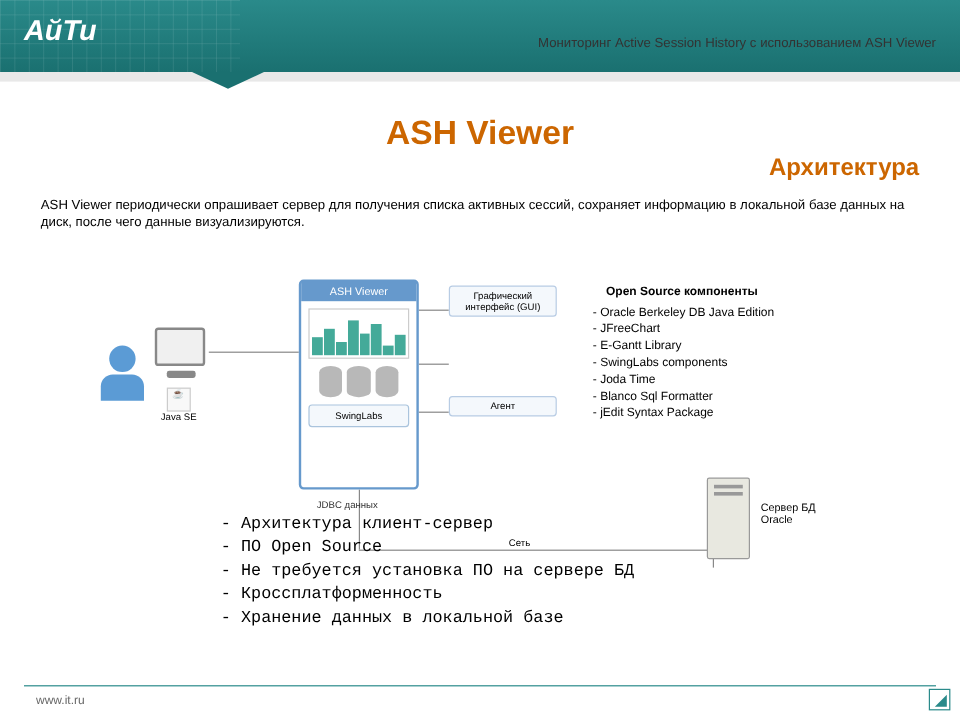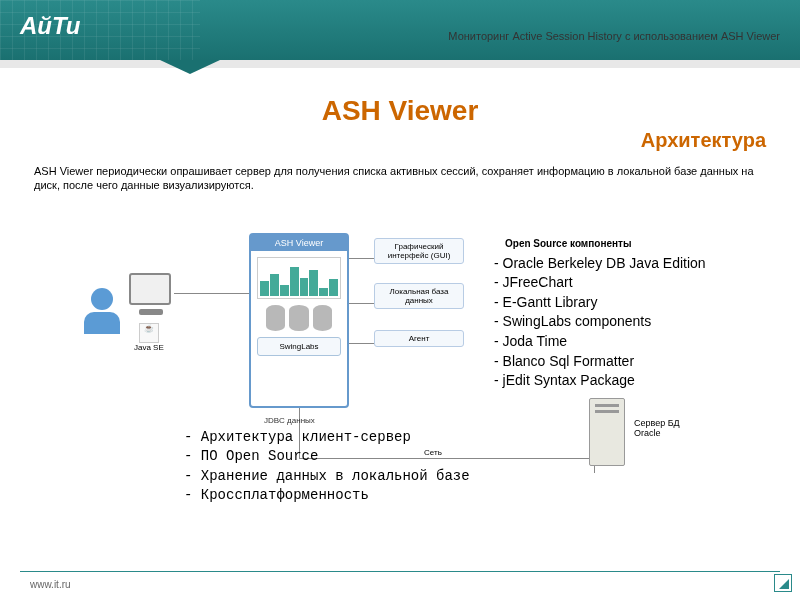--- a/index.html
+++ b/index.html
@@ -29,21 +29,21 @@
 .chart-bars span { flex: 1; background: #4a9; }
 .db-stack { margin: 5px 15px; display: flex; gap: 4px; justify-content: center; }
 .db-cyl { width: 22px; height: 26px; background: #b8b8b8; border-radius: 50% / 20%; }
 .collector-box { margin: 6px; padding: 4px; border: 1px solid #aac4dd; border-radius: 3px; font-size: 8px; text-align: center; background: #f4f8fc; }
 .jdbc-label { position: absolute; left: 230px; top: 208px; font-size: 8px; color: #333; }
 .side-box { position: absolute; border: 1px solid #b8cce4; border-radius: 3px; background: #f4f8fc; font-size: 8px; text-align: center; padding: 3px 6px; width: 90px; }
 .gui-box { left: 340px; top: 30px; }
 .localdb-box { left: 340px; top: 75px; }
 .agent-box { left: 340px; top: 122px; }
 .opensource-title { position: absolute; left: 455px; top: 30px; font-size: 10px; font-weight: bold; margin-left: 16px; }
-.opensource-list { position: absolute; left: 460px; top: 46px; font-size: 14px; line-height: 1.4; }
+.opensource-list { position: absolute; left: 460px; top: 46px; font-size: 10px; line-height: 1.4; }
 .arch-list { position: absolute; left: 150px; top: 220px; font-size: 14px; line-height: 1.4; font-family: Liberation Mono, monospace; }
 .network-label { position: absolute; left: 390px; top: 240px; font-size: 8px; }
 .server { position: absolute; left: 555px; top: 190px; width: 40px; height: 75px; }
 .server-body { width: 36px; height: 68px; background: #e8e8e0; border: 1px solid #999; border-radius: 2px; position: relative; }
 .server-body::before { content: ''; position: absolute; top: 5px; left: 5px; right: 5px; height: 3px; background: #999; }
 .server-body::after { content: ''; position: absolute; top: 11px; left: 5px; right: 5px; height: 3px; background: #999; }
 .server-label { position: absolute; left: 600px; top: 210px; font-size: 9px; text-align: left; line-height: 1.2; }
 .conn-line { position: absolute; background: #888; }
 .line1 { left: 140px; top: 85px; width: 75px; height: 1px; }
 .line2 { left: 315px; top: 50px; width: 25px; height: 1px; }
@@ -116,39 +116,39 @@
       <div class="db-stack">
         <div class="db-cyl"></div>
           <div class="db-cyl"></div>
           <div class="db-cyl"></div>
       </div>
       <div class="collector-box">SwingLabs</div>
     </div>
     <div class="jdbc-label">JDBC данных</div>
 
     <div class="side-box gui-box">Графический интерфейс (GUI)</div>
-    <div class="side-box localdb-box">Локальная база данных</div>
     <div class="side-box agent-box">Агент</div>
 
     <div class="opensource-title">Open Source компоненты</div>
     <div class="opensource-list">
       <div>- Oracle Berkeley DB Java Edition</div>
       <div>- JFreeChart</div>
       <div>- E-Gantt Library</div>
       <div>- SwingLabs components</div>
       <div>- Joda Time</div>
       <div>- Blanco Sql Formatter</div>
       <div>- jEdit Syntax Package</div>
     </div>
 
     <div class="arch-list">
       <div>- Архитектура клиент-сервер</div>
       <div>- ПО Open Source</div>
+      <div>- Не требуется установка ПО на сервере БД</div>
+      <div>- Кроссплатформенность</div>
       <div>- Хранение данных в локальной базе</div>
-      <div>- Кроссплатформенность</div>
     </div>
 
     <div class="network-label">Сеть</div>
 
     <div class="server">
       <div class="server-body"></div>
     </div>
     <div class="server-label">
       <div>Сервер БД</div>
       <div>Oracle</div>

